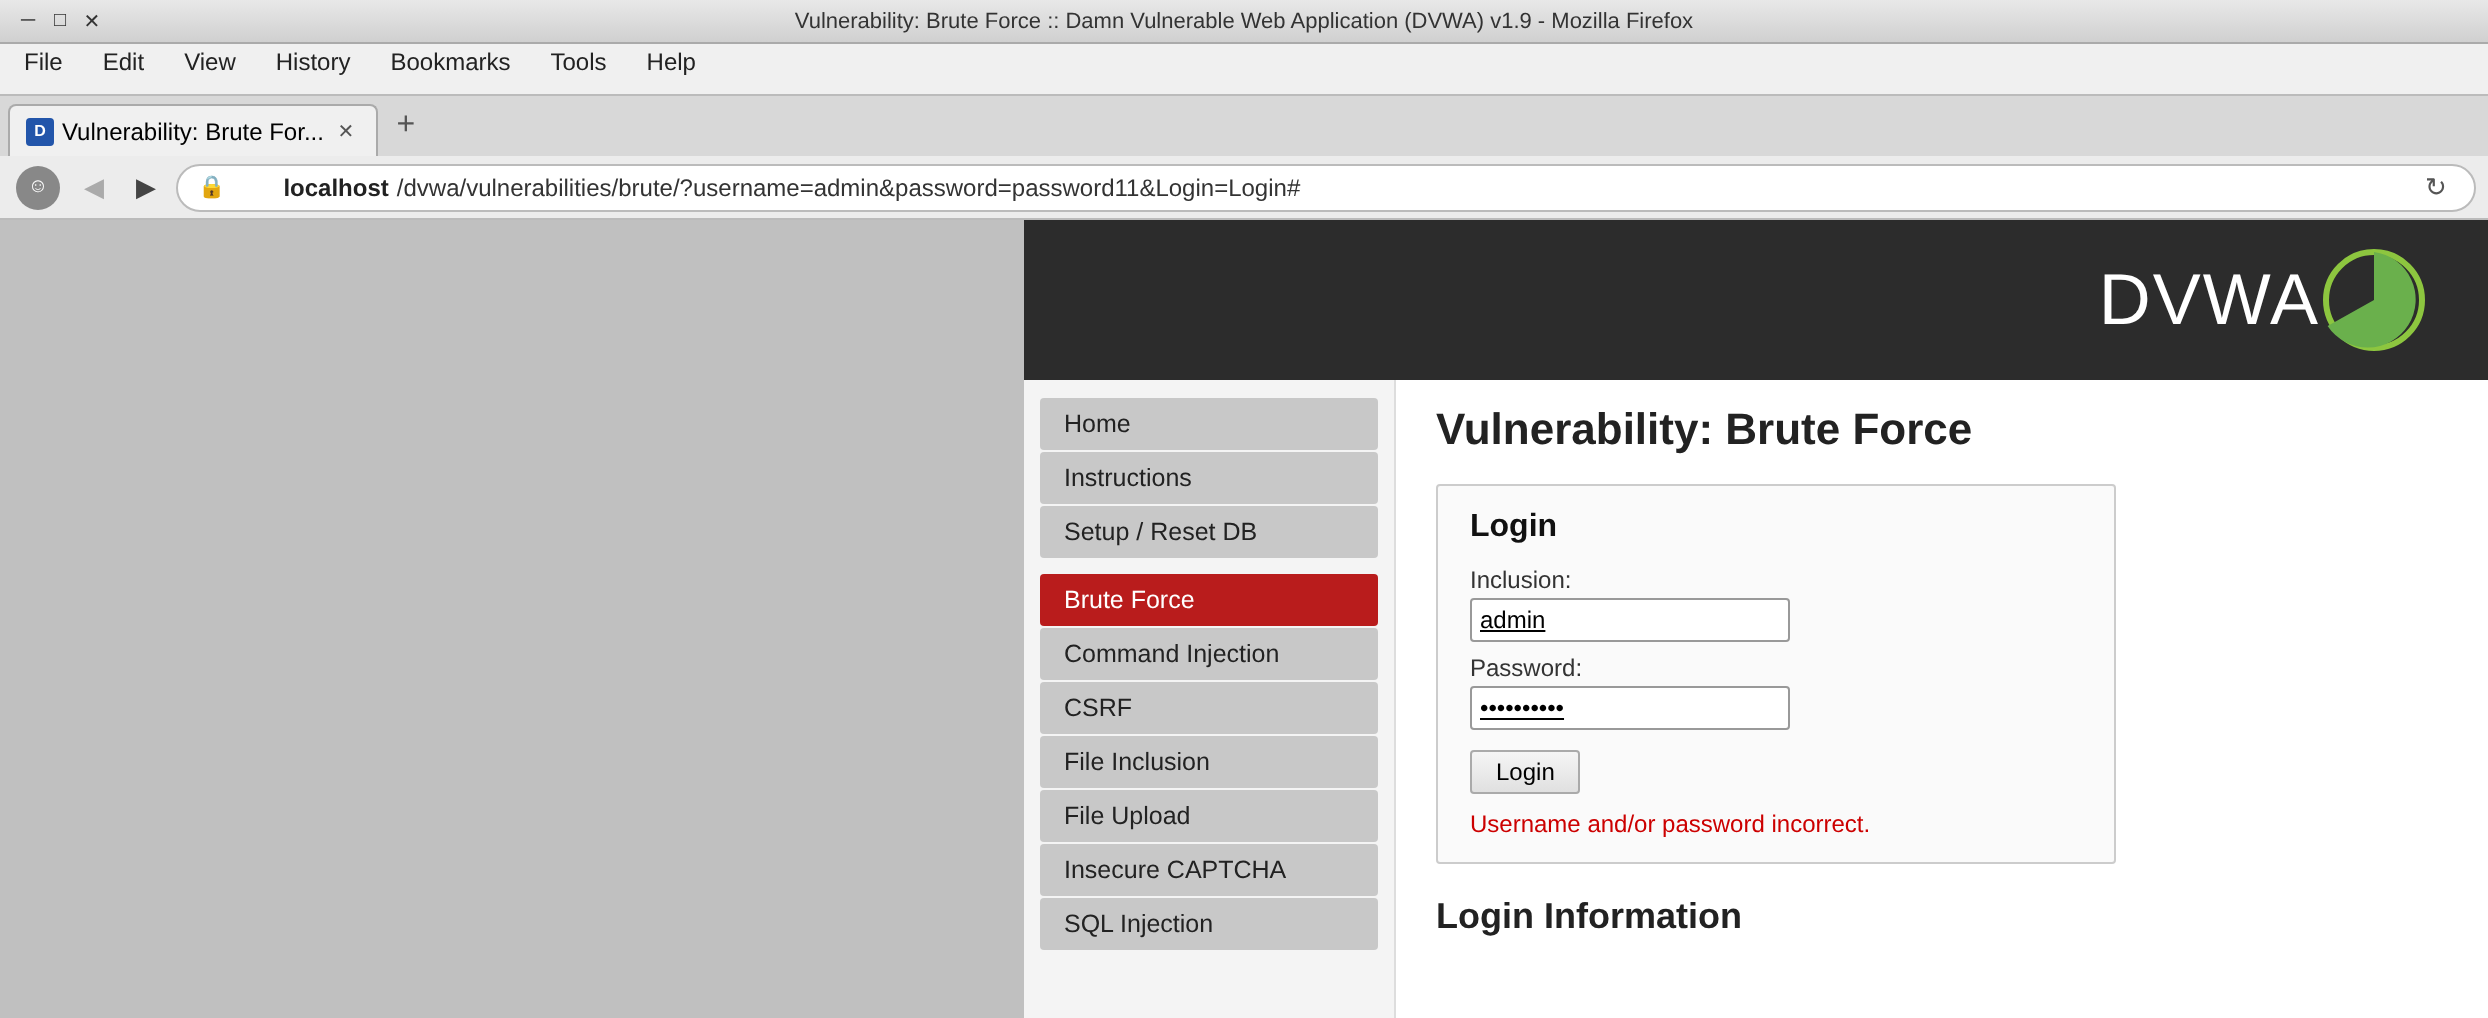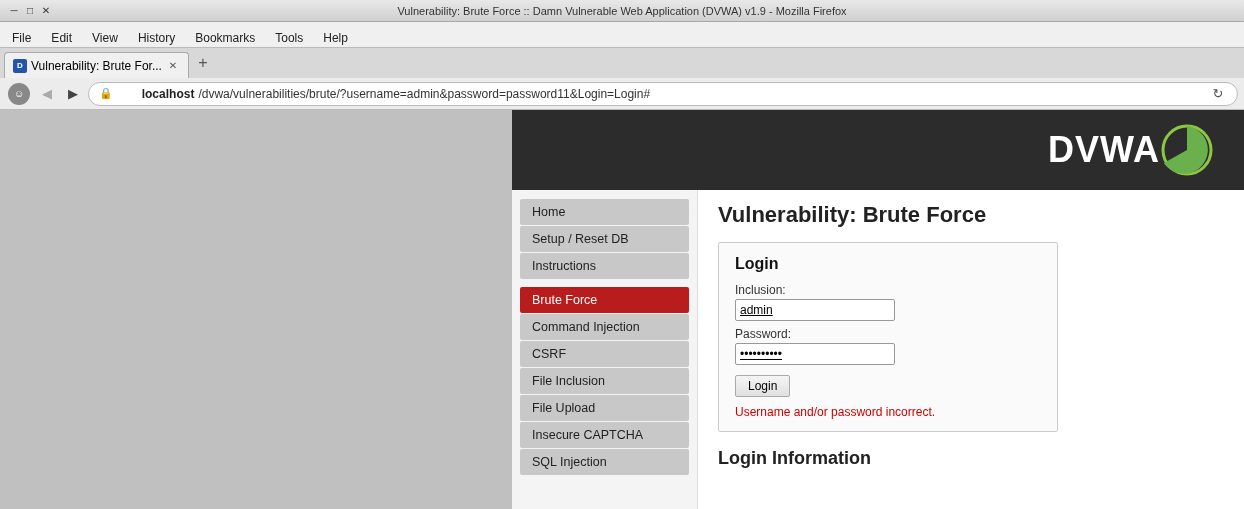--- a/index.html
+++ b/index.html
@@ -27,21 +27,21 @@
       width: 16px; height: 16px;
       display: flex; align-items: center; justify-content: center;
       font-size: 10px; cursor: pointer;
     }
 
     
     .menu-bar {
       background: #f0f0f0;
       height: 26px;
       display: flex;
-      align-items: flex-end;
+      align-items: flex-start;
       padding: 0 4px;
       gap: 4px;
       border-bottom: 1px solid #bbb;
     }
     .menu-item {
       padding: 2px 8px;
       font-size: 12px;
       cursor: pointer;
       color: #222;
       border-radius: 2px;
@@ -169,21 +169,21 @@
       justify-content: flex-end;
       padding-right: 30px;
     }
     .dvwa-logo {
       display: flex;
       align-items: center;
       gap: 0;
     }
     .dvwa-logo-text {
       font-size: 36px;
-      font-weight: bold;
+      font-weight: normal;
       color: white;
       letter-spacing: 1px;
     }
 
     
     .dvwa-body {
       display: flex;
       flex: 1;
       background: #f4f4f4;
     }
@@ -338,22 +338,22 @@
           <circle cx="27" cy="27" r="24" fill="none" stroke="#8dc63f" stroke-width="3"></circle>
           <path d="M27,27 L27,3 A24,24 0 1,1 3.8,40 Z" fill="#6ab04c"></path>
         </svg>
       </div>
     </div>
 
     <div class="dvwa-body">
 
       <div class="dvwa-nav">
         <a class="nav-item">Home</a>
+        <a class="nav-item">Instructions</a>
         <a class="nav-item">Setup / Reset DB</a>
-        <a class="nav-item">Instructions</a>
         <div class="nav-spacer"></div>
         <a class="nav-item active">Brute Force</a>
         <a class="nav-item">Command Injection</a>
         <a class="nav-item">CSRF</a>
         <a class="nav-item">File Inclusion</a>
         <a class="nav-item">File Upload</a>
         <a class="nav-item">Insecure CAPTCHA</a>
         <a class="nav-item">SQL Injection</a>
       </div>
 

